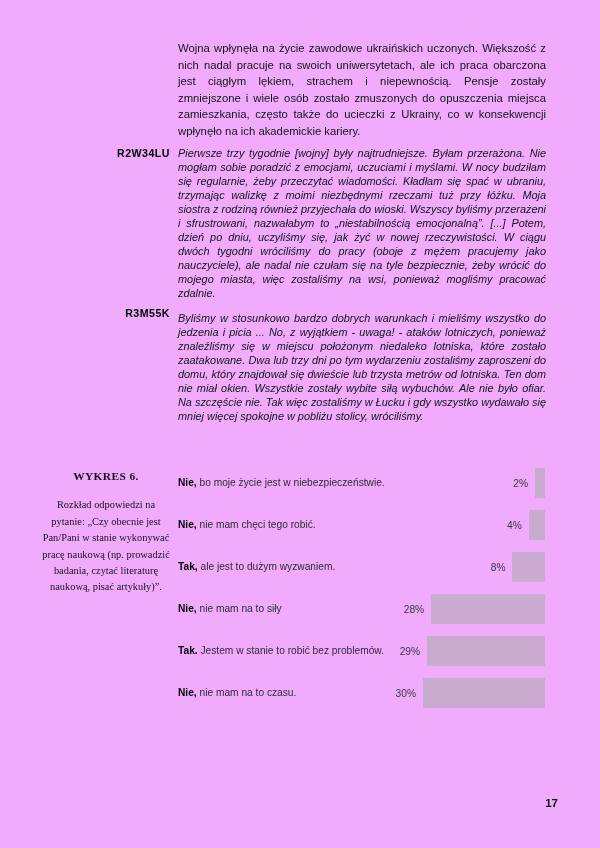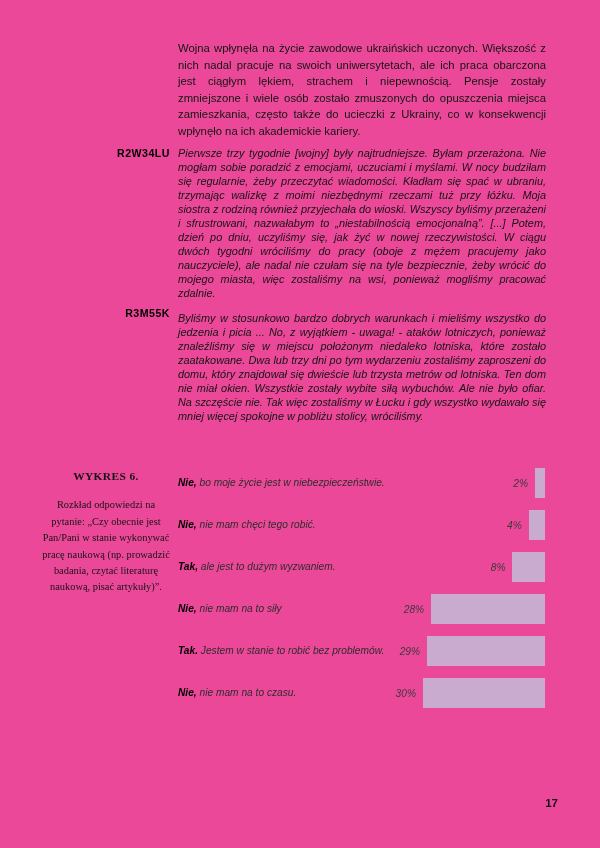--- a/index.html
+++ b/index.html
@@ -9,21 +9,21 @@
   }
   body {
     font-family: "Liberation Sans", sans-serif;
     color: #1a1a1a;
   }
   #page {
     position: relative;
     width: 600px;
     height: 848px;
     overflow: hidden;
-    background: #ec4899;
+    background: #f0abfc;
   }
 
   
   .running-head {
     position: absolute;
     top: 34px;
     right: 4px;
     width: 26px;
     height: 260px;
     display: flex;
@@ -98,21 +98,20 @@
     position: absolute;
     left: 178px;
     top: 462px;
     width: 372px;
   }
   .chart-row {
     position: relative;
     height: 42px;
     display: flex;
     align-items: center;
-    font-style: italic;
   }
   .bar-label {
     position: absolute;
     left: 0;
     width: 215px;
     font-size: 10.2px;
     line-height: 13.4px;
     color: #2d2d2d;
   }
   .bar-label .lab-strong {

